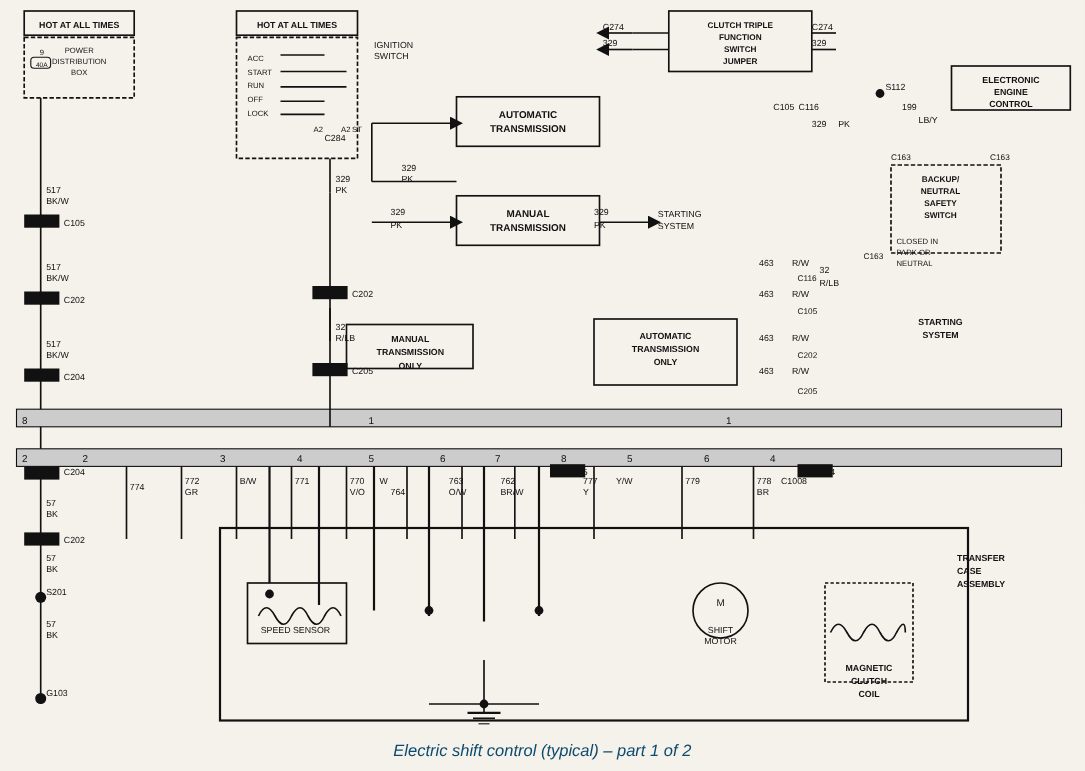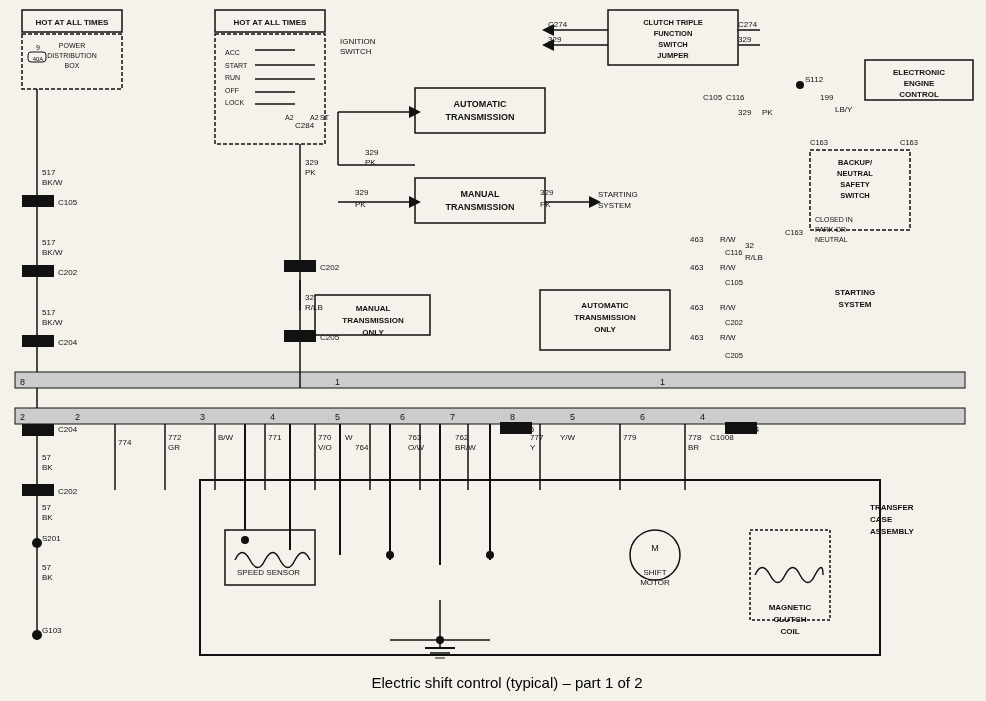--- a/index.html
+++ b/index.html
@@ -22,23 +22,23 @@
       top: 0; left: 0;
       width: 986px;
       height: 701px;
     }
     .caption {
       position: absolute;
       bottom: 10px;
       left: 50%;
       transform: translateX(-50%);
       font-size: 15px;
-      color: #000000;
+      font-style: italic;
+      color: #0c4a6e;
       white-space: nowrap;
-      margin-left: 14px;
     }
   </style>
 </head>
 <body>
 
 <div class="diagram-container">
   <svg viewBox="0 0 986 701" xmlns="http://www.w3.org/2000/svg">
     <defs>
       <marker id="arrow" markerWidth="8" markerHeight="8" refX="4" refY="4" orient="auto">
         <path d="M0,0 L8,4 L0,8 Z" fill="#111"></path>

